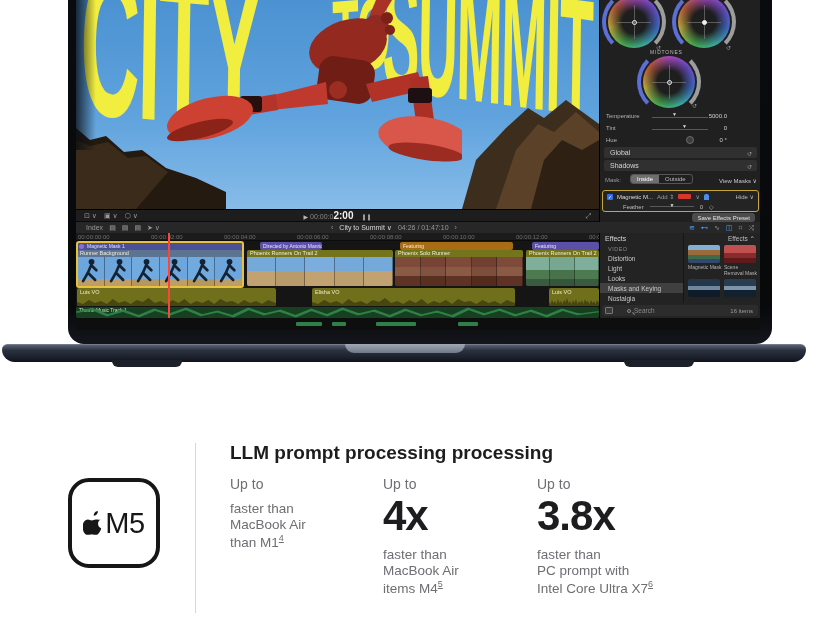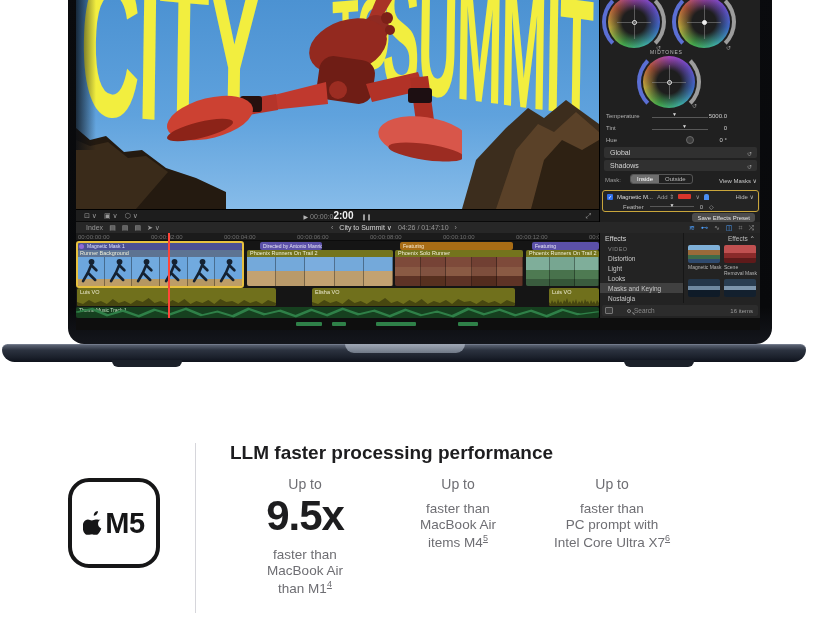--- a/index.html
+++ b/index.html
@@ -138,23 +138,23 @@
                border-radius:2px; display:flex; align-items:center; font-size:6.5px; color:#8a8a8a; }
   .mag { width:4px; height:4px; border:1px solid #8a8a8a; border-radius:50%; position:relative; margin:0 3px 0 14px; }
   .mag::after { content:""; position:absolute; left:3.5px; top:3.5px; width:3px; height:1px; background:#8a8a8a; transform:rotate(45deg); }
   .filt { width:8px; height:7px; border:1px solid #777; border-radius:1px; margin-left:3px; background:#3a3a3a; }
   .items { margin-left:auto; margin-right:5px; color:#9c9c9c; font-size:6px; }
 
   
   .divider { position:absolute; left:195px; top:443px; width:1px; height:170px; background:#d6d6db; }
   .chip { position:absolute; left:68px; top:478px; width:92px; height:90px; border:4.5px solid #161617;
           border-radius:21px; display:flex; align-items:center; justify-content:center; gap:2px; background:#fff; }
-  .chip .m5 { font-size:29px; font-weight:700; color:#161617; letter-spacing:-.5px; }
+  .chip .m5 { font-size:29px; font-weight:400; color:#161617; letter-spacing:-.5px; }
   .stats-h { position:absolute; left:230px; top:442px; font-size:19px; font-weight:700; color:#1d1d1f; }
-  .col { position:absolute; top:476px; width:150px;text-align:center; }
+  .col { position:absolute; top:476px; width:150px; }
   .col .upto { font-size:14px; color:#6e6e73; }
   .col .big { font-size:42px; font-weight:700; color:#1d1d1f; letter-spacing:-1px; margin-top:2px; line-height:1.05; }
   .col .desc { margin-top:9px; font-size:13.5px; color:#6e6e73; line-height:1.2; }
   .col sup { font-size:9px; text-decoration:underline; }
   .c1 { left:230px; } .c2 { left:383px; } .c3 { left:537px; }
 </style>
 </head>
 <body>
 
 <svg width="0" height="0" style="position:absolute">
@@ -470,43 +470,44 @@
 
   <div class="divider"></div>
 
   <div class="chip">
     <svg width="20" height="24" viewBox="0 0 170 200">
         <use href="#apple"></use>
       </svg>
     <span class="m5">M5</span>
   </div>
 
-  <div class="stats-h">LLM faster processing performance</div>
+  <div class="stats-h">LLM prompt processing processing</div>
 
   <div class="col c1">
     <div class="upto">Up to</div>
-    <div class="big">9.5x</div>
     <div class="desc">
       <span>faster than</span><br>
       <span>MacBook Air</span><br>
       <span>than M1</span><sup>4</sup>
     </div>
   </div>
 
   <div class="col c2">
     <div class="upto">Up to</div>
+    <div class="big">4x</div>
     <div class="desc">
       <span>faster than</span><br>
       <span>MacBook Air</span><br>
       <span>items M4</span><sup>5</sup>
     </div>
   </div>
 
   <div class="col c3">
     <div class="upto">Up to</div>
+    <div class="big">3.8x</div>
     <div class="desc">
       <span>faster than</span><br>
       <span>PC prompt with</span><br>
       <span>Intel Core Ultra X7</span><sup>6</sup>
     </div>
   </div>
 
 </div>
 
 </body></html>

